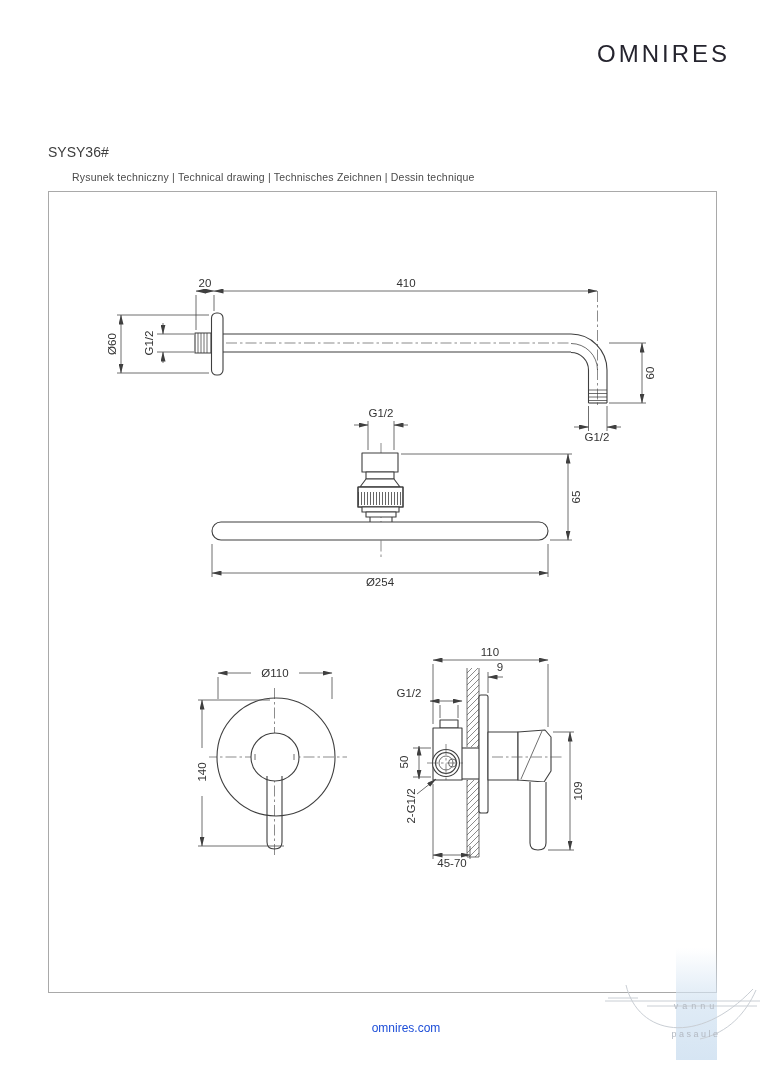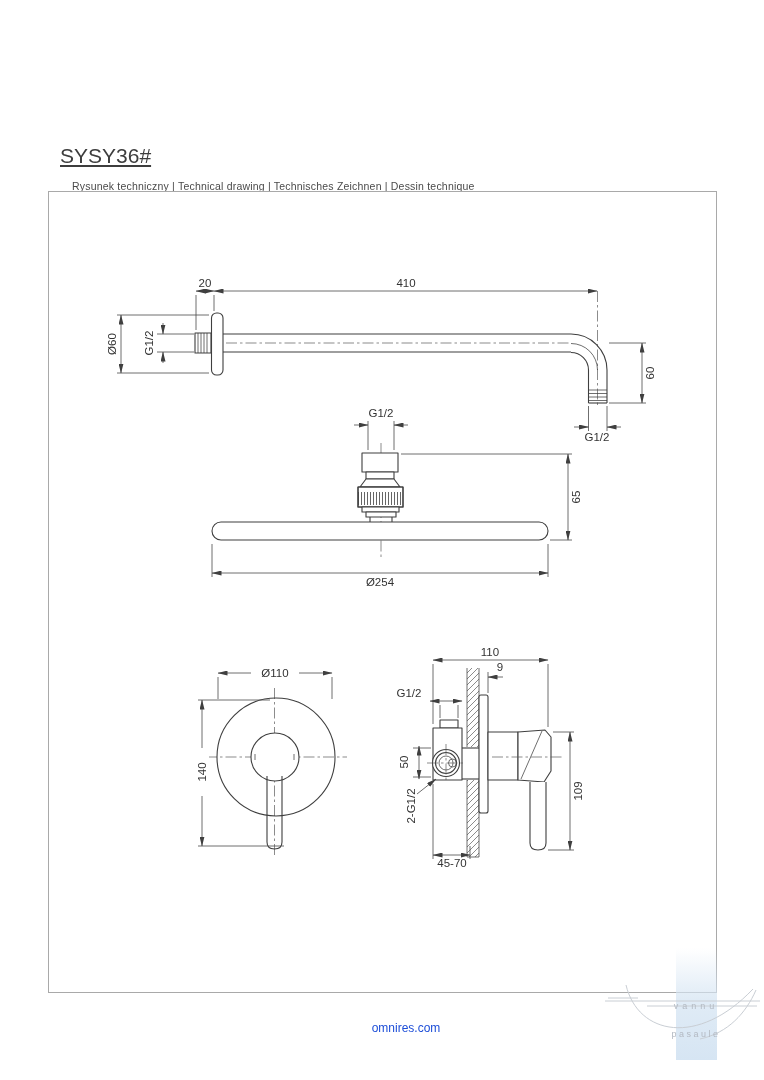--- a/index.html
+++ b/index.html
@@ -1,21 +1,21 @@
 <!DOCTYPE html>
 <html><head>
 <meta charset="utf-8">
 <style>
   html,body{margin:0;padding:0;background:#fff;}
   .page{position:relative;width:764px;height:1080px;background:#fff;overflow:hidden;
         font-family:"Liberation Sans", sans-serif;}
   .logo{position:absolute;top:40px;right:34px;font-size:24px;letter-spacing:3px;
         color:#25242e;font-weight:400;}
-  .title{position:absolute;left:60px;top:144px;font-size:21px;color:#3d3d3d;text-decoration:underline;}
-  .subtitle{position:absolute;left:48px;top:180px;font-size:10.5px;color:#4a4a4a;letter-spacing:.2px;padding-left:24px;}
+  .title{position:absolute;left:48px;top:144px;font-size:14px;color:#3d3d3d;}
+  .subtitle{position:absolute;left:48px;top:171px;font-size:10.5px;color:#4a4a4a;letter-spacing:.2px;padding-left:24px;}
   .frame{position:absolute;left:48px;top:191px;width:667px;height:800px;border:1px solid #a9a9a9;}
   svg.drawing{position:absolute;left:0;top:0;}
   .ln{fill:none;stroke:#3f3f3f;stroke-width:1.1;stroke-linejoin:round;}
   .lnf{fill:#fff;stroke:#3f3f3f;stroke-width:1.1;stroke-linejoin:round;}
   .thin{stroke-width:.75;}
   .dim{fill:none;stroke:#4a4a4a;stroke-width:.8;}
   .cl{fill:none;stroke:#5a5a5a;stroke-width:.7;stroke-dasharray:11 3 2.5 3;}
   .dimtxt{font:11.5px "Liberation Sans", sans-serif;fill:#333;text-anchor:middle;}
   .wbg{fill:#fff;stroke:none;}
   .footer{position:absolute;left:0;top:1021px;width:764px;text-align:center;
@@ -27,20 +27,21 @@
   .wm-text{position:absolute;left:652px;top:1001px;width:88px;text-align:center;
            font-size:9px;color:#b3b9c2;line-height:10px;}
   .wm-line1{letter-spacing:4px;}
   .wm-line2{letter-spacing:2.5px;margin-top:18px;}
 </style>
 </head>
 <body>
 
 <div class="page">
 
+  <div class="logo">OMNIRES</div>
   <div class="title">SYSY36#</div>
   <div class="subtitle">Rysunek techniczny | Technical drawing | Technisches Zeichnen | Dessin technique</div>
 
   <div class="frame"></div>
 
   <svg class="drawing" width="764" height="1080" viewBox="0 0 764 1080">
     <defs>
       <marker id="arw" markerWidth="10" markerHeight="5" refX="9.5" refY="2.5" orient="auto-start-reverse" markerUnits="userSpaceOnUse">
         <path d="M0,0 L10,2.5 L0,5 Z" fill="#3f3f3f"></path>
       </marker>

